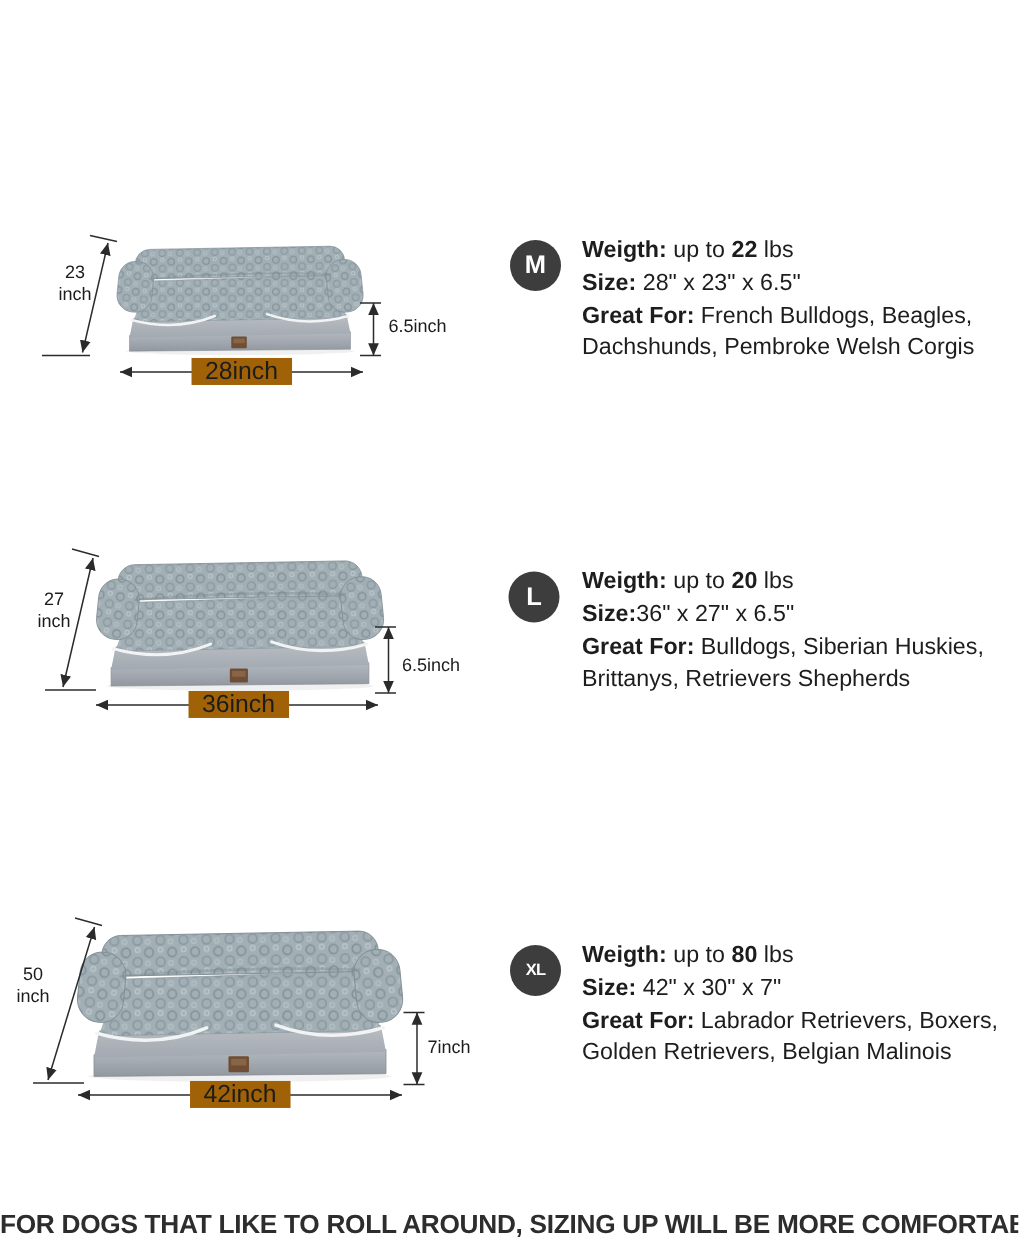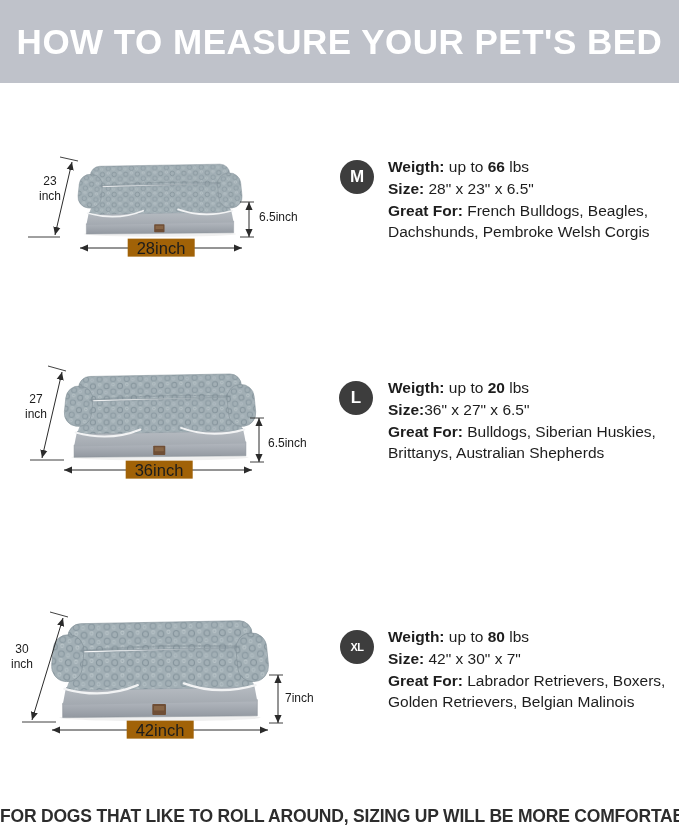--- a/index.html
+++ b/index.html
@@ -115,23 +115,20 @@
           <rect x="4" y="22" width="36" height="52" rx="17" transform="rotate(6 22 48)"></rect>
           <rect x="220" y="20" width="36" height="54" rx="17" transform="rotate(-6 238 47)"></rect>
         </g>
         <path d="M36,40 Q130,32 224,35" stroke="#76858d" stroke-width="2" opacity="0.35" fill="none"></path>
         <rect x="121" y="99" width="16" height="12" rx="1" fill="#6f4e35"></rect>
         <rect x="123" y="101" width="12" height="5" rx="0.5" fill="#8a6848" opacity="0.9"></rect>
       </symbol>
     </defs>
   </svg>
 
-  <header class="banner">
-    <h1>HOW TO MEASURE YOUR PET'S BED</h1>
-  </header>
 
   <section class="row row-m">
     <div class="figure">
       <svg class="scene" width="335" height="150" viewBox="0 0 335 150">
         <use href="#bedSymbol" xlink:href="#bedSymbol" x="76" y="30" width="168" height="78"></use>
         <g>
           <line class="arrow-line" x1="80" y1="118" x2="242" y2="118" marker-start="url(#arrHead)" marker-end="url(#arrHead)"></line>
           <line class="arrow-line" x1="249" y1="72" x2="249" y2="107" marker-start="url(#arrHead)" marker-end="url(#arrHead)"></line>
           <line class="tick-line" x1="240" y1="72" x2="254" y2="72"></line>
           <line class="tick-line" x1="240" y1="107" x2="254" y2="107"></line>
@@ -142,21 +139,21 @@
       </svg>
       <div class="dim dim-depth">
         <span>23</span>
         <span>inch</span>
       </div>
       <div class="dim dim-width">28inch</div>
       <div class="dim dim-height">6.5inch</div>
     </div>
     <div class="badge">M</div>
     <div class="lines">
-      <p class="line"><b>Weigth:</b><span> up to </span><b>66</b><span> lbs</span></p>
+      <p class="line"><b>Weigth:</b><span> up to </span><b>22</b><span> lbs</span></p>
       <p class="line"><b>Size:</b><span> 28" x 23" x 6.5"</span></p>
       <p class="line"><b>Great For:</b><span> French Bulldogs, Beagles,
 Dachshunds, Pembroke Welsh Corgis</span></p>
     </div>
   </section>
 
   <section class="row row-l">
     <div class="figure">
       <svg class="scene" width="335" height="150" viewBox="0 0 335 150">
         <use href="#bedSymbol" xlink:href="#bedSymbol" x="62" y="17" width="196" height="93"></use>
@@ -175,40 +172,40 @@
         <span>inch</span>
       </div>
       <div class="dim dim-width">36inch</div>
       <div class="dim dim-height">6.5inch</div>
     </div>
     <div class="badge">L</div>
     <div class="lines">
       <p class="line"><b>Weigth:</b><span> up to </span><b>20</b><span> lbs</span></p>
       <p class="line"><b>Size:</b><span>36" x 27" x 6.5"</span></p>
       <p class="line"><b>Great For:</b><span> Bulldogs, Siberian Huskies,
-Brittanys, Australian Shepherds</span></p>
+Brittanys, Retrievers Shepherds</span></p>
     </div>
   </section>
 
   <section class="row row-xl">
     <div class="figure">
       <svg class="scene" width="335" height="172" viewBox="0 0 335 172">
         <use href="#bedSymbol" xlink:href="#bedSymbol" x="49" y="20" width="222" height="108"></use>
         <g>
           <line class="arrow-line" x1="52" y1="135" x2="268" y2="135" marker-start="url(#arrHead)" marker-end="url(#arrHead)"></line>
           <line class="arrow-line" x1="278" y1="80" x2="278" y2="128" marker-start="url(#arrHead)" marker-end="url(#arrHead)"></line>
           <line class="tick-line" x1="269" y1="80" x2="283" y2="80"></line>
           <line class="tick-line" x1="269" y1="128" x2="283" y2="128"></line>
           <line class="arrow-line" x1="63" y1="23" x2="32" y2="125" marker-start="url(#arrHead)" marker-end="url(#arrHead)"></line>
           <line class="tick-line" x1="22" y1="127" x2="56" y2="127"></line>
           <line class="tick-line" x1="50" y1="17" x2="68" y2="22"></line>
         </g>
       </svg>
       <div class="dim dim-depth">
-        <span>30</span>
+        <span>50</span>
         <span>inch</span>
       </div>
       <div class="dim dim-width">42inch</div>
       <div class="dim dim-height">7inch</div>
     </div>
     <div class="badge">XL</div>
     <div class="lines">
       <p class="line"><b>Weigth:</b><span> up to </span><b>80</b><span> lbs</span></p>
       <p class="line"><b>Size:</b><span> 42" x 30" x 7"</span></p>
       <p class="line"><b>Great For:</b><span> Labrador Retrievers, Boxers,

